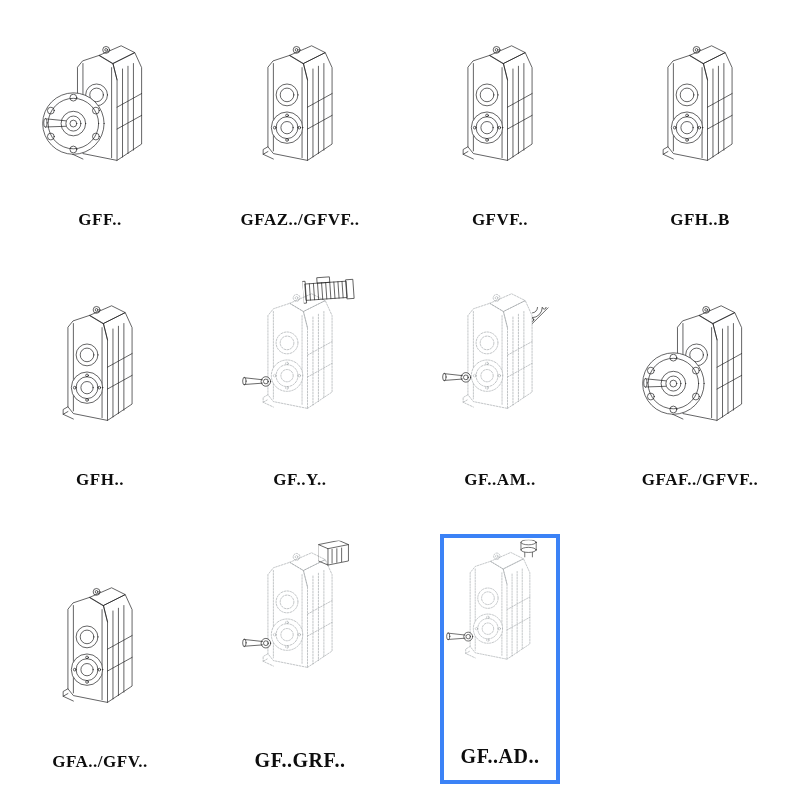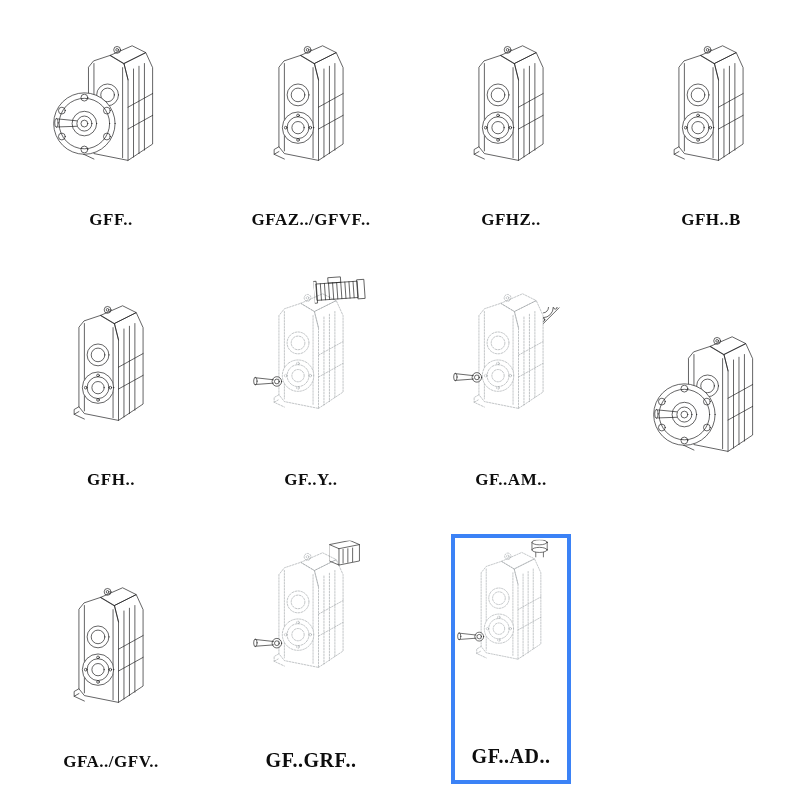--- a/index.html
+++ b/index.html
@@ -1,21 +1,21 @@
 <!DOCTYPE html>
 <html><head>
 <meta charset="utf-8">
 <style>
   html,body{margin:0;padding:0;background:#ffffff;}
   body{width:800px;height:800px;font-family:"Liberation Serif",serif;overflow:hidden;}
   .grid{
     display:grid;
     grid-template-columns:repeat(4,200px);
     grid-template-rows:258px 260px 282px;
-    width:730px;height:800px;padding-left:11px;
+    width:730px;height:800px;
   }
   .cell{
     display:flex;flex-direction:column;align-items:center;justify-content:flex-end;
     box-sizing:border-box;padding:4px 2px 6px;
   }
   .art{flex:1;display:flex;align-items:flex-end;justify-content:center;width:100%;}
   svg.drawing{height:212px;width:auto;stroke:#1c1c1e;stroke-width:1;fill:none;
     stroke-linejoin:round;stroke-linecap:round;}
   .ghost-cell svg.drawing{height:236px;}
   g.ghost{stroke:#9ba0a3;stroke-width:.9;stroke-dasharray:2.4 2;}
@@ -134,21 +134,21 @@
     <figcaption class="label">GFAZ../GFVF..</figcaption>
   </figure>
 
   <figure class="cell">
     <div class="art">
       <svg class="drawing" viewBox="0 0 170 220">
         <use href="#sym-housing"></use>
         <use href="#sym-bore"></use>
       </svg>
     </div>
-    <figcaption class="label">GFHZ..</figcaption>
+    <figcaption class="label">GFVF..</figcaption>
   </figure>
 
 
   <figure class="cell">
     <div class="art">
       <svg class="drawing" viewBox="0 0 170 220">
         <use href="#sym-housing"></use>
         <use href="#sym-bore"></use>
       </svg>
     </div>
@@ -197,20 +197,21 @@
     <figcaption class="label">GF..AM..</figcaption>
   </figure>
 
   <figure class="cell">
     <div class="art">
       <svg class="drawing" viewBox="0 0 170 220">
         <use href="#sym-housing" x="14"></use>
         <use href="#sym-flange"></use>
       </svg>
     </div>
+    <figcaption class="label">GFAF../GFVF..</figcaption>
   </figure>
 
   <figure class="cell">
     <div class="art">
       <svg class="drawing" viewBox="0 0 170 220">
         <use href="#sym-housing"></use>
         <use href="#sym-bore"></use>
       </svg>
     </div>
     <figcaption class="label">GFA../GFV..</figcaption>

